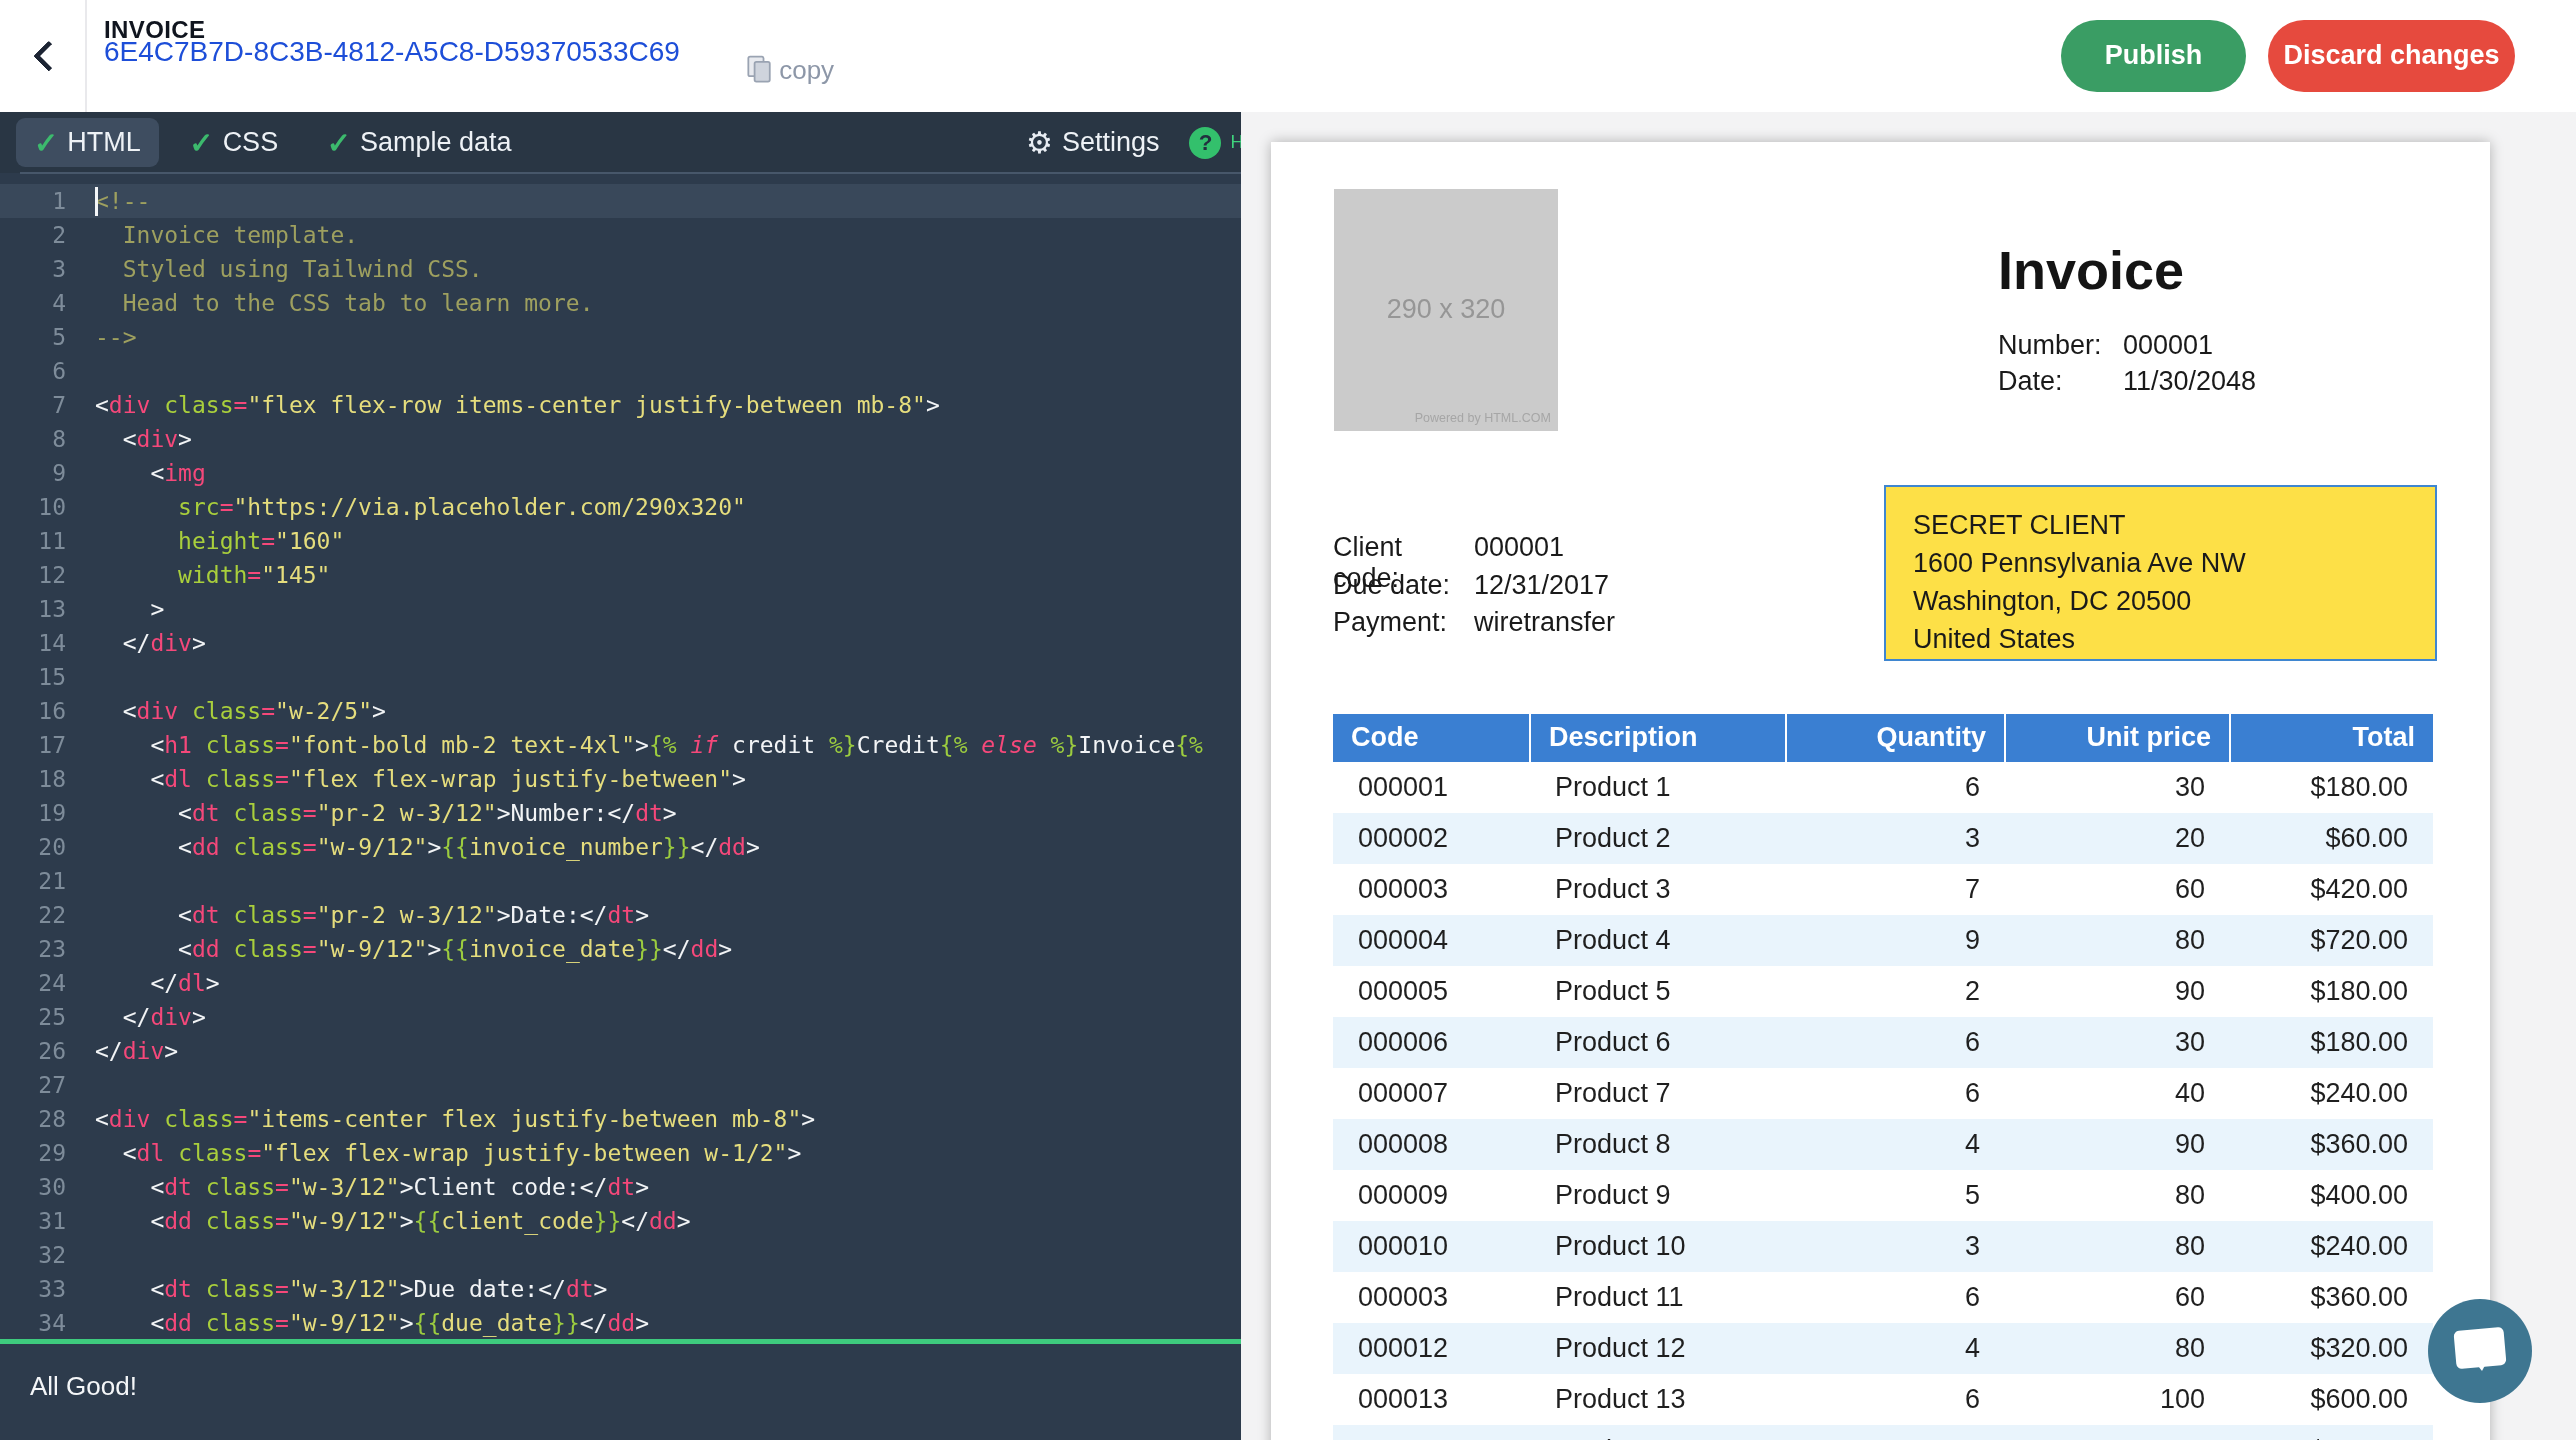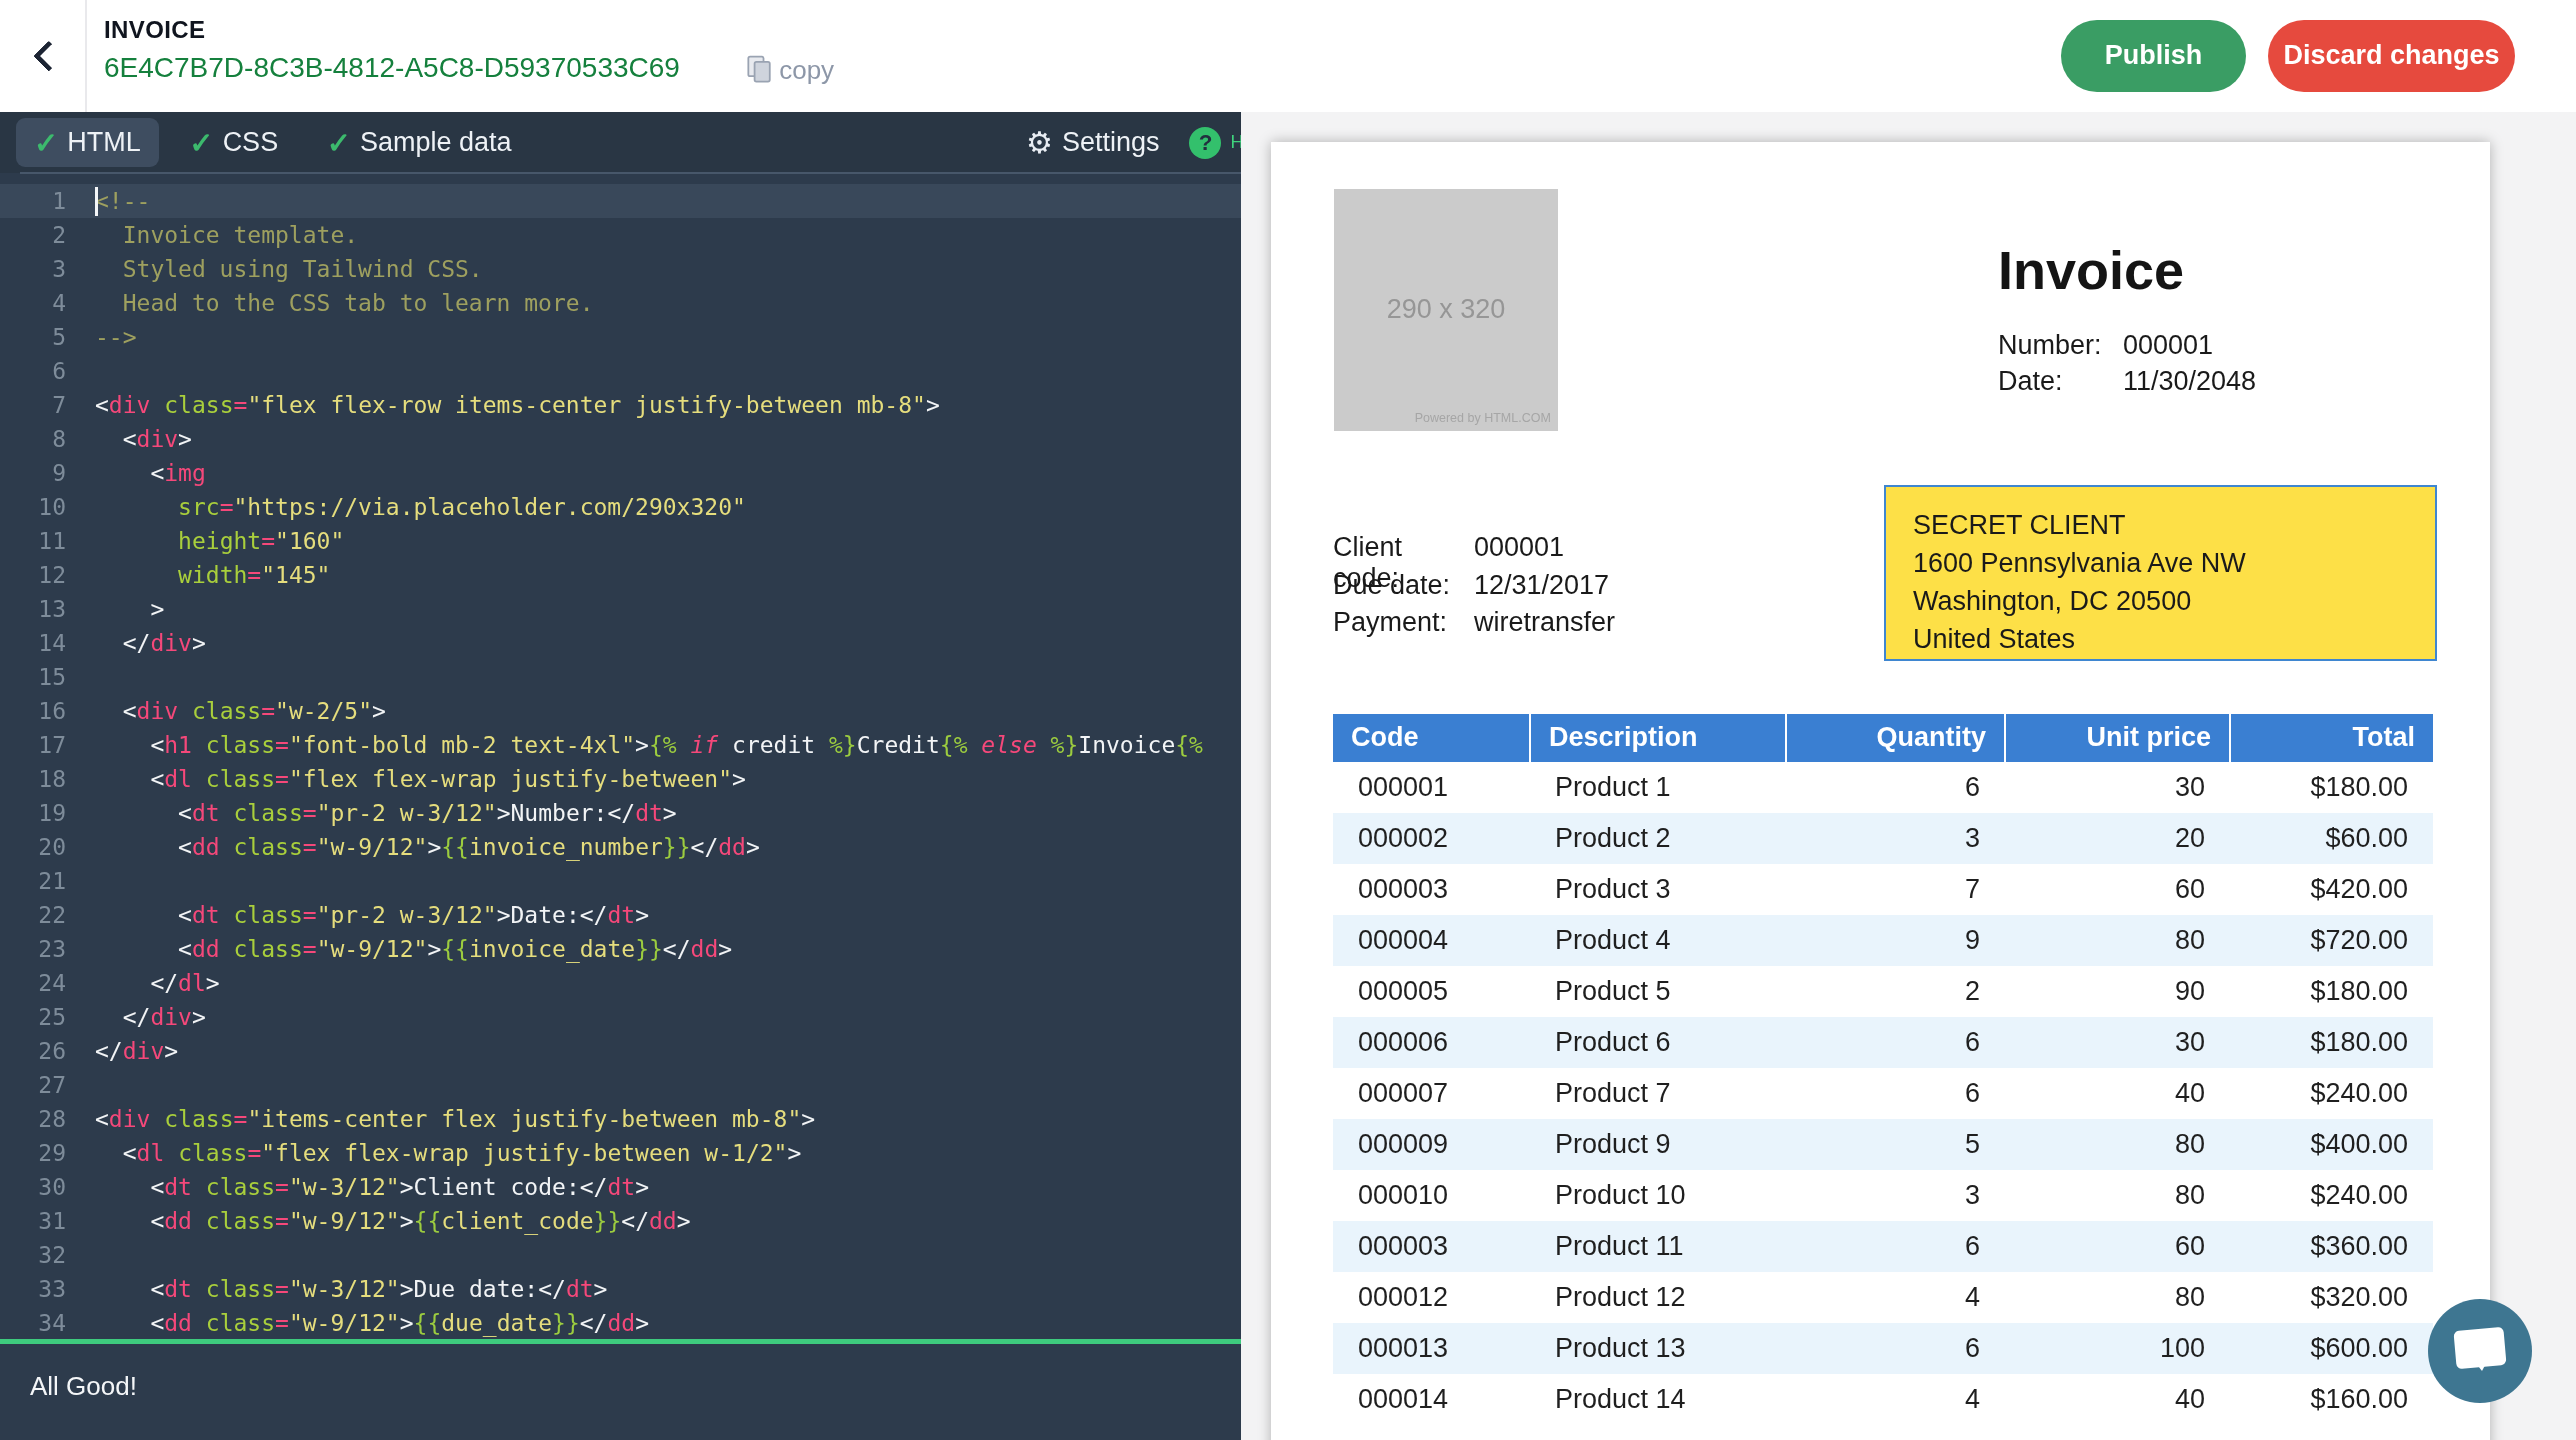--- a/index.html
+++ b/index.html
@@ -7,21 +7,21 @@
               font-family:"Liberation Sans", sans-serif; }
   #app { position:relative; width:2576px; height:1440px; overflow:hidden; }
 
   
   #topbar { position:absolute; left:0; top:0; width:2576px; height:112px; background:#fff; z-index:5; }
   #back-btn { position:absolute; left:25px; top:30px; width:50px; height:50px; cursor:pointer; }
   #back-btn .chev { position:absolute; left:12.5px; top:15px; width:21.5px; height:21.5px;
     border-left:5.4px solid #1c2433; border-bottom:5.4px solid #1c2433; transform:rotate(45deg); border-radius:1.8px; }
   #topbar-divider { position:absolute; left:85px; top:0; width:1.8px; height:112px; background:#e9e9ec; }
   #doc-title { position:absolute; left:104px; top:16px; font-size:24px; font-weight:bold; color:#10151f; letter-spacing:0.4px; }
-  #doc-uuid  { position:absolute; left:104px; top:52px; font-size:28px; color:#15803d; }
+  #doc-uuid  { position:absolute; left:104px; top:36px; font-size:28px; color:#1d4ed8; }
   #copy-btn { position:absolute; left:747px; top:55px; display:flex; align-items:flex-start; gap:7.2px; cursor:pointer; }
   #copy-btn .copy-label { font-size:26px; color:#8d97a8; }
   .btn { position:absolute; top:19.7px; height:72px; border:none; border-radius:36px; color:#fff;
          font-family:"Liberation Sans",sans-serif; font-size:27px; font-weight:bold; cursor:pointer; }
   #publish-btn { left:2061px; width:185px; background:#3a9d64; }
   #discard-btn { left:2268px; width:247px; background:#e64a3e; }
 
   
   #editor { position:absolute; left:0; top:112px; width:1289px; height:1328px; background:#2d3b4c; overflow:hidden; }
   #tabbar { position:absolute; left:0; top:0; width:100%; height:61px; background:#293644; }
@@ -264,20 +264,27 @@
               <td class="w4 ar">$180.00</td>
             </tr>
             <tr>
               <td class="w0 al">000007</td>
               <td class="w1 al">Product 7</td>
               <td class="w2 ar">6</td>
               <td class="w3 ar">40</td>
               <td class="w4 ar">$240.00</td>
             </tr>
             <tr>
+              <td class="w0 al">000008</td>
+              <td class="w1 al">Product 8</td>
+              <td class="w2 ar">4</td>
+              <td class="w3 ar">90</td>
+              <td class="w4 ar">$360.00</td>
+            </tr>
+            <tr>
               <td class="w0 al">000009</td>
               <td class="w1 al">Product 9</td>
               <td class="w2 ar">5</td>
               <td class="w3 ar">80</td>
               <td class="w4 ar">$400.00</td>
             </tr>
             <tr>
               <td class="w0 al">000010</td>
               <td class="w1 al">Product 10</td>
               <td class="w2 ar">3</td>

